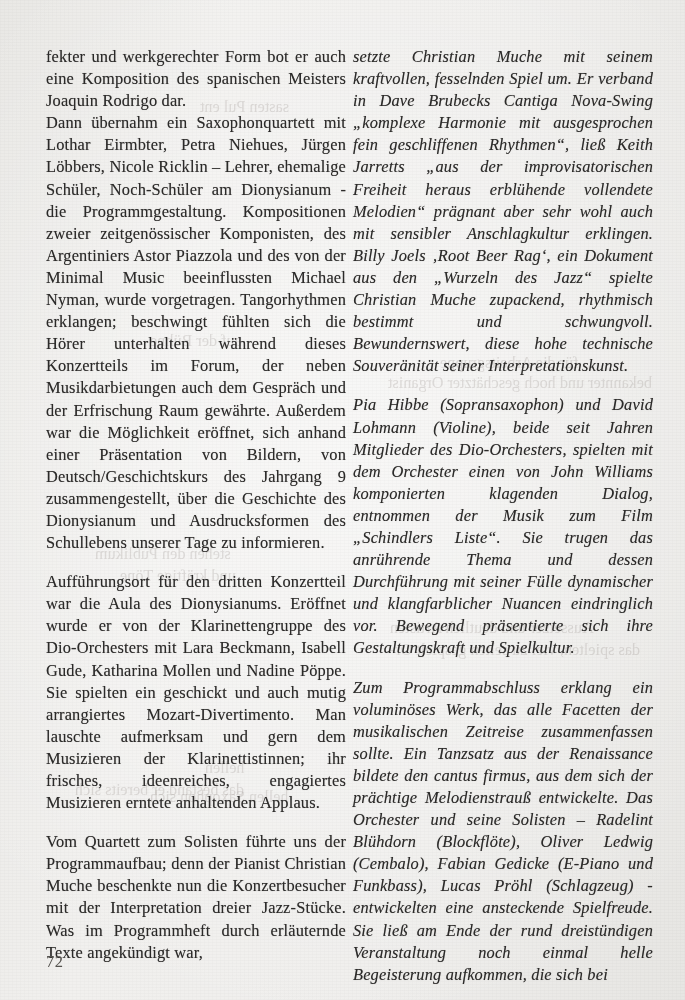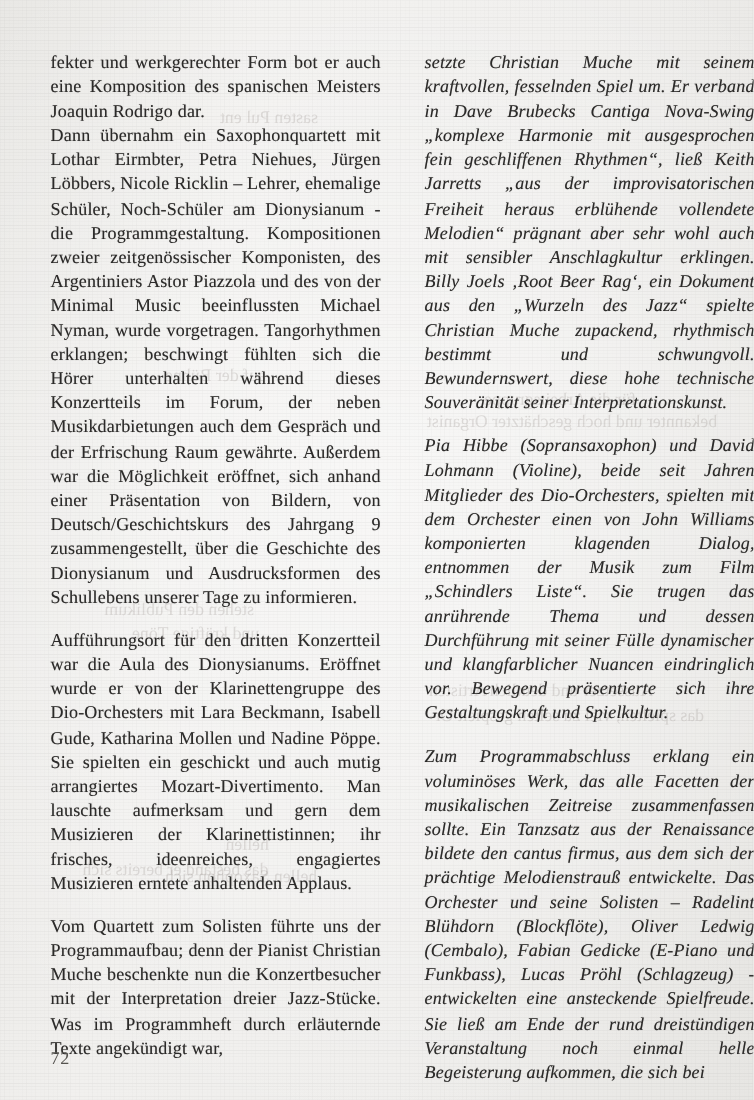--- a/index.html
+++ b/index.html
@@ -34,21 +34,21 @@
     pointer-events: none;
   }
 
   .text-block {
     position: absolute;
     top: 46px;
     left: 46px;
     right: 34px;
     bottom: 70px;
     display: flex;
-    gap: 36px;
+    gap: 3px;
   }
 
   .column {
     width: 300px;
     flex: 0 0 300px;
   }
   .column.right { margin-left: 4px; font-style: italic; }
 
   .para {
     margin: 0 0 17px 0;

